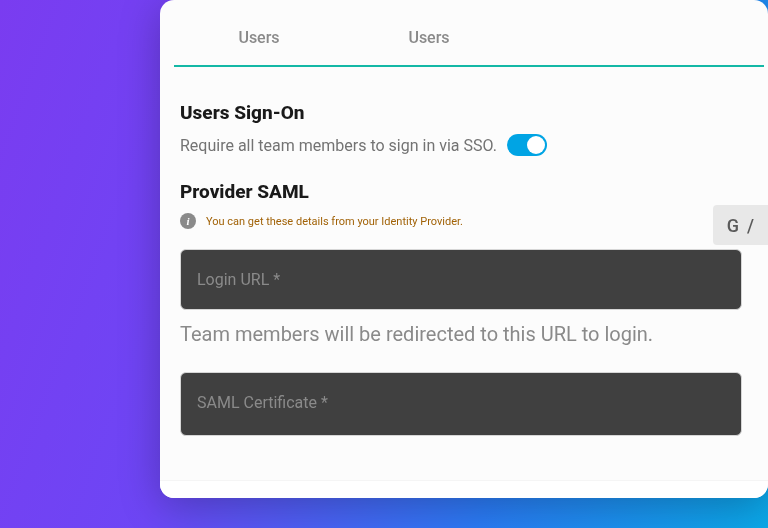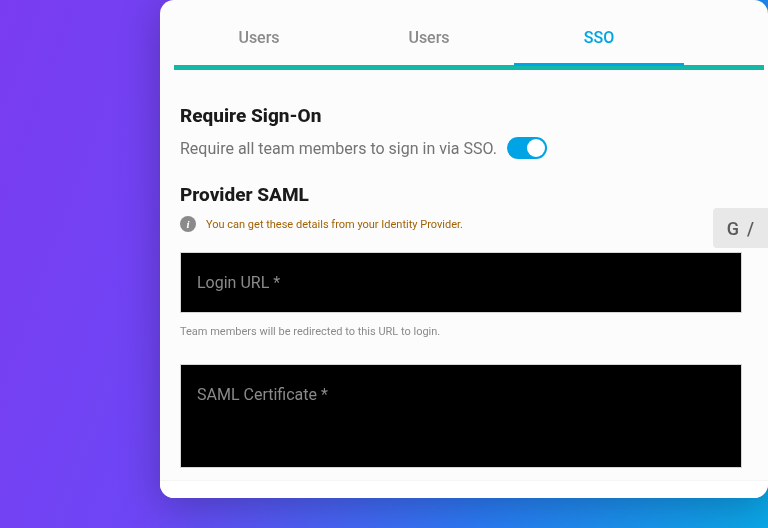--- a/index.html
+++ b/index.html
@@ -18,21 +18,21 @@
     right: 0;
     bottom: 30px;
     background: #fcfcfc;
     border-radius: 14px;
     box-shadow: 0 8px 40px rgba(0,0,0,0.25);
     padding: 14px 0 0 14px;
     overflow: hidden;
   }
   .tabs {
     display: flex;
-    border-bottom: 5px solid #14b8a6;
+    border-bottom: 2px solid #14b8a6;
     margin-right: 4px;
   }
   .tab {
     flex: 0 0 auto;
     width: 170px;
     text-align: center;
     padding: 14px 0 18px 0;
     color: #8a8a8a;
     font-size: 16px;
     font-weight: 500;
@@ -123,37 +123,37 @@
     display: flex;
     align-items: center;
     gap: 8px;
     color: #5a5a5a;
     font-size: 18px;
     font-weight: 500;
   }
   .input-box {
     width: 100%;
     border: 1px solid #d6d6d6;
-    border-radius: 0;
+    border-radius: 6px;
     padding: 20px 16px;
-    background: #000000;
+    background: #404040;
     margin-top: 20px;
   }
   .input-box .ph {
     color: #8a8a8a;
     font-size: 16px;
   }
   .helper {
-    font-size: 11px;
+    font-size: 20px;
     color: #8a8a8a;
     margin-top: 12px;
   }
   .certbox {
     margin-top: 26px;
-    height: 104px;
+    height: 64px;
   }
   .footer-strip {
     position: absolute;
     left: 0; right: 0; bottom: 0;
     height: 18px;
     background: #fff;
     border-top: 1px solid rgba(0,0,0,0.04);
   }
 </style>
 </head>
@@ -161,28 +161,25 @@
 
 <div class="card">
 
   <div class="tabs">
     <div class="tab">
       <span>Users</span>
     </div>
     <div class="tab">
       <span>Users</span>
     </div>
-    <div class="tab active">
-      <span>SSO</span>
-    </div>
   </div>
 
   <div class="content">
 
-    <h2>Require Sign-On</h2>
+    <h2>Users Sign-On</h2>
 
     <div class="row">
       <span class="label">Require all team members to sign in via SSO.</span>
       <div class="toggle">
         <div class="knob"></div>
       </div>
     </div>
 
     <h2>Provider SAML</h2>
 

